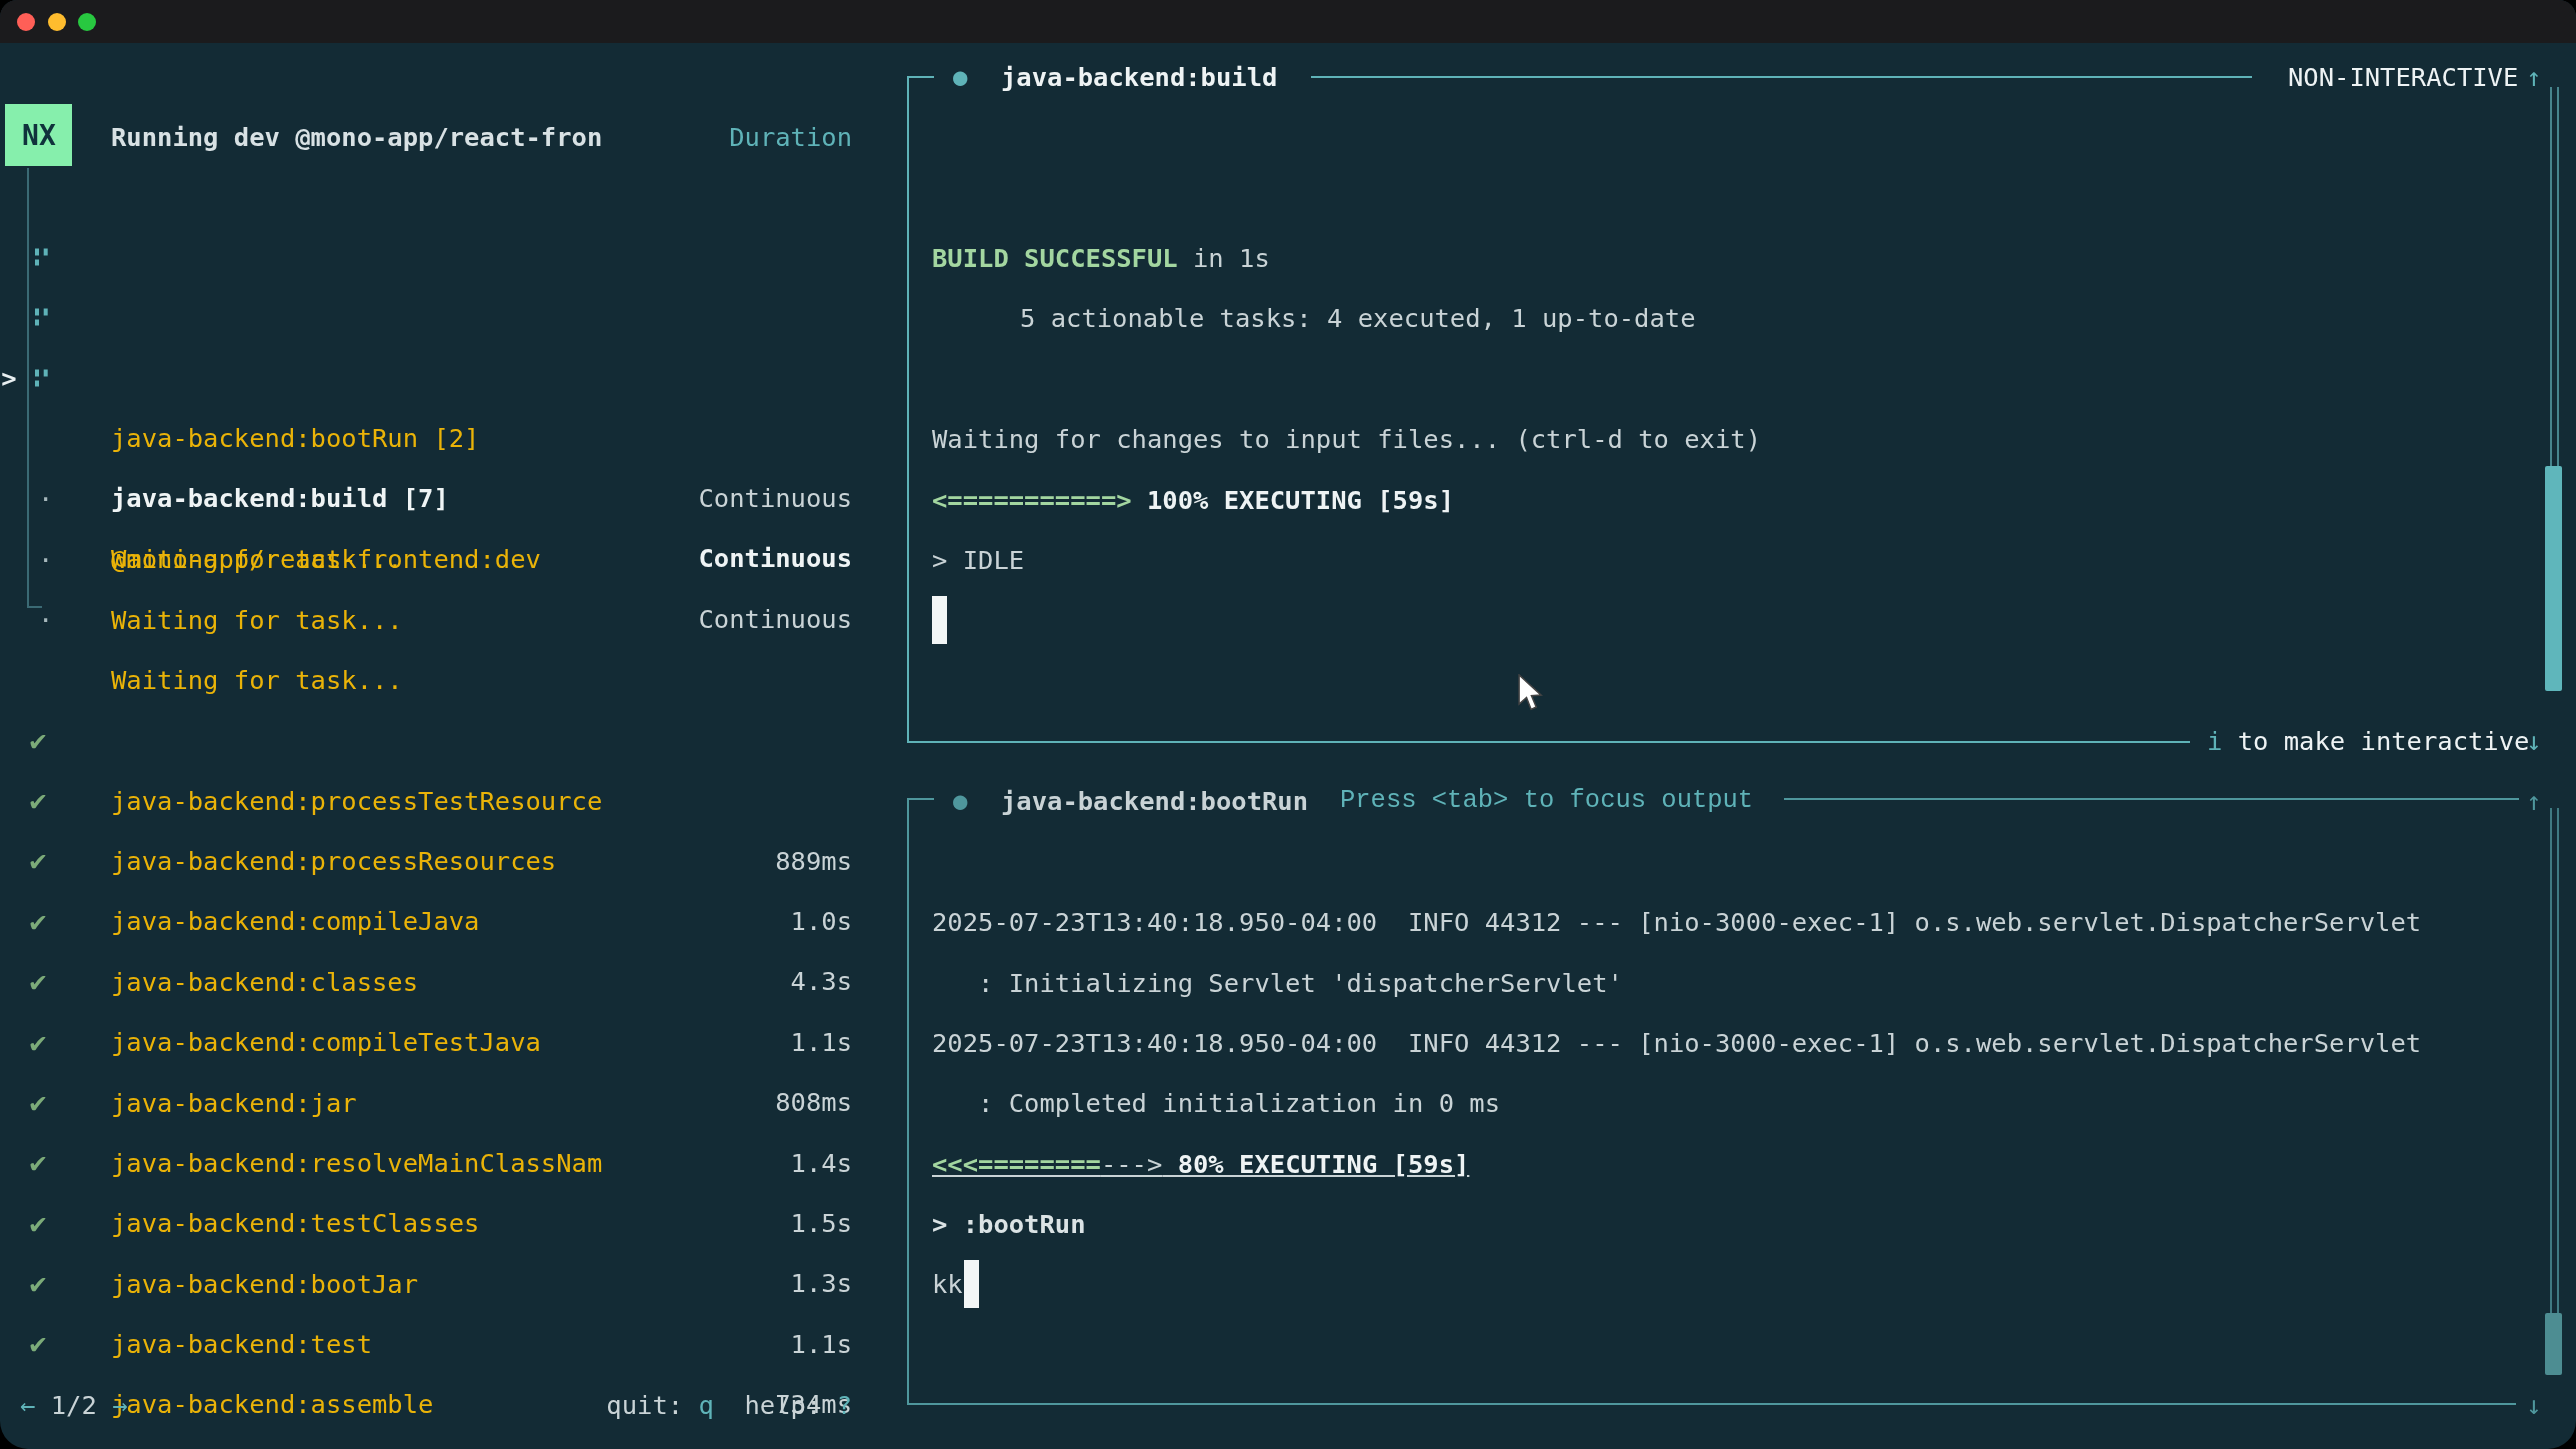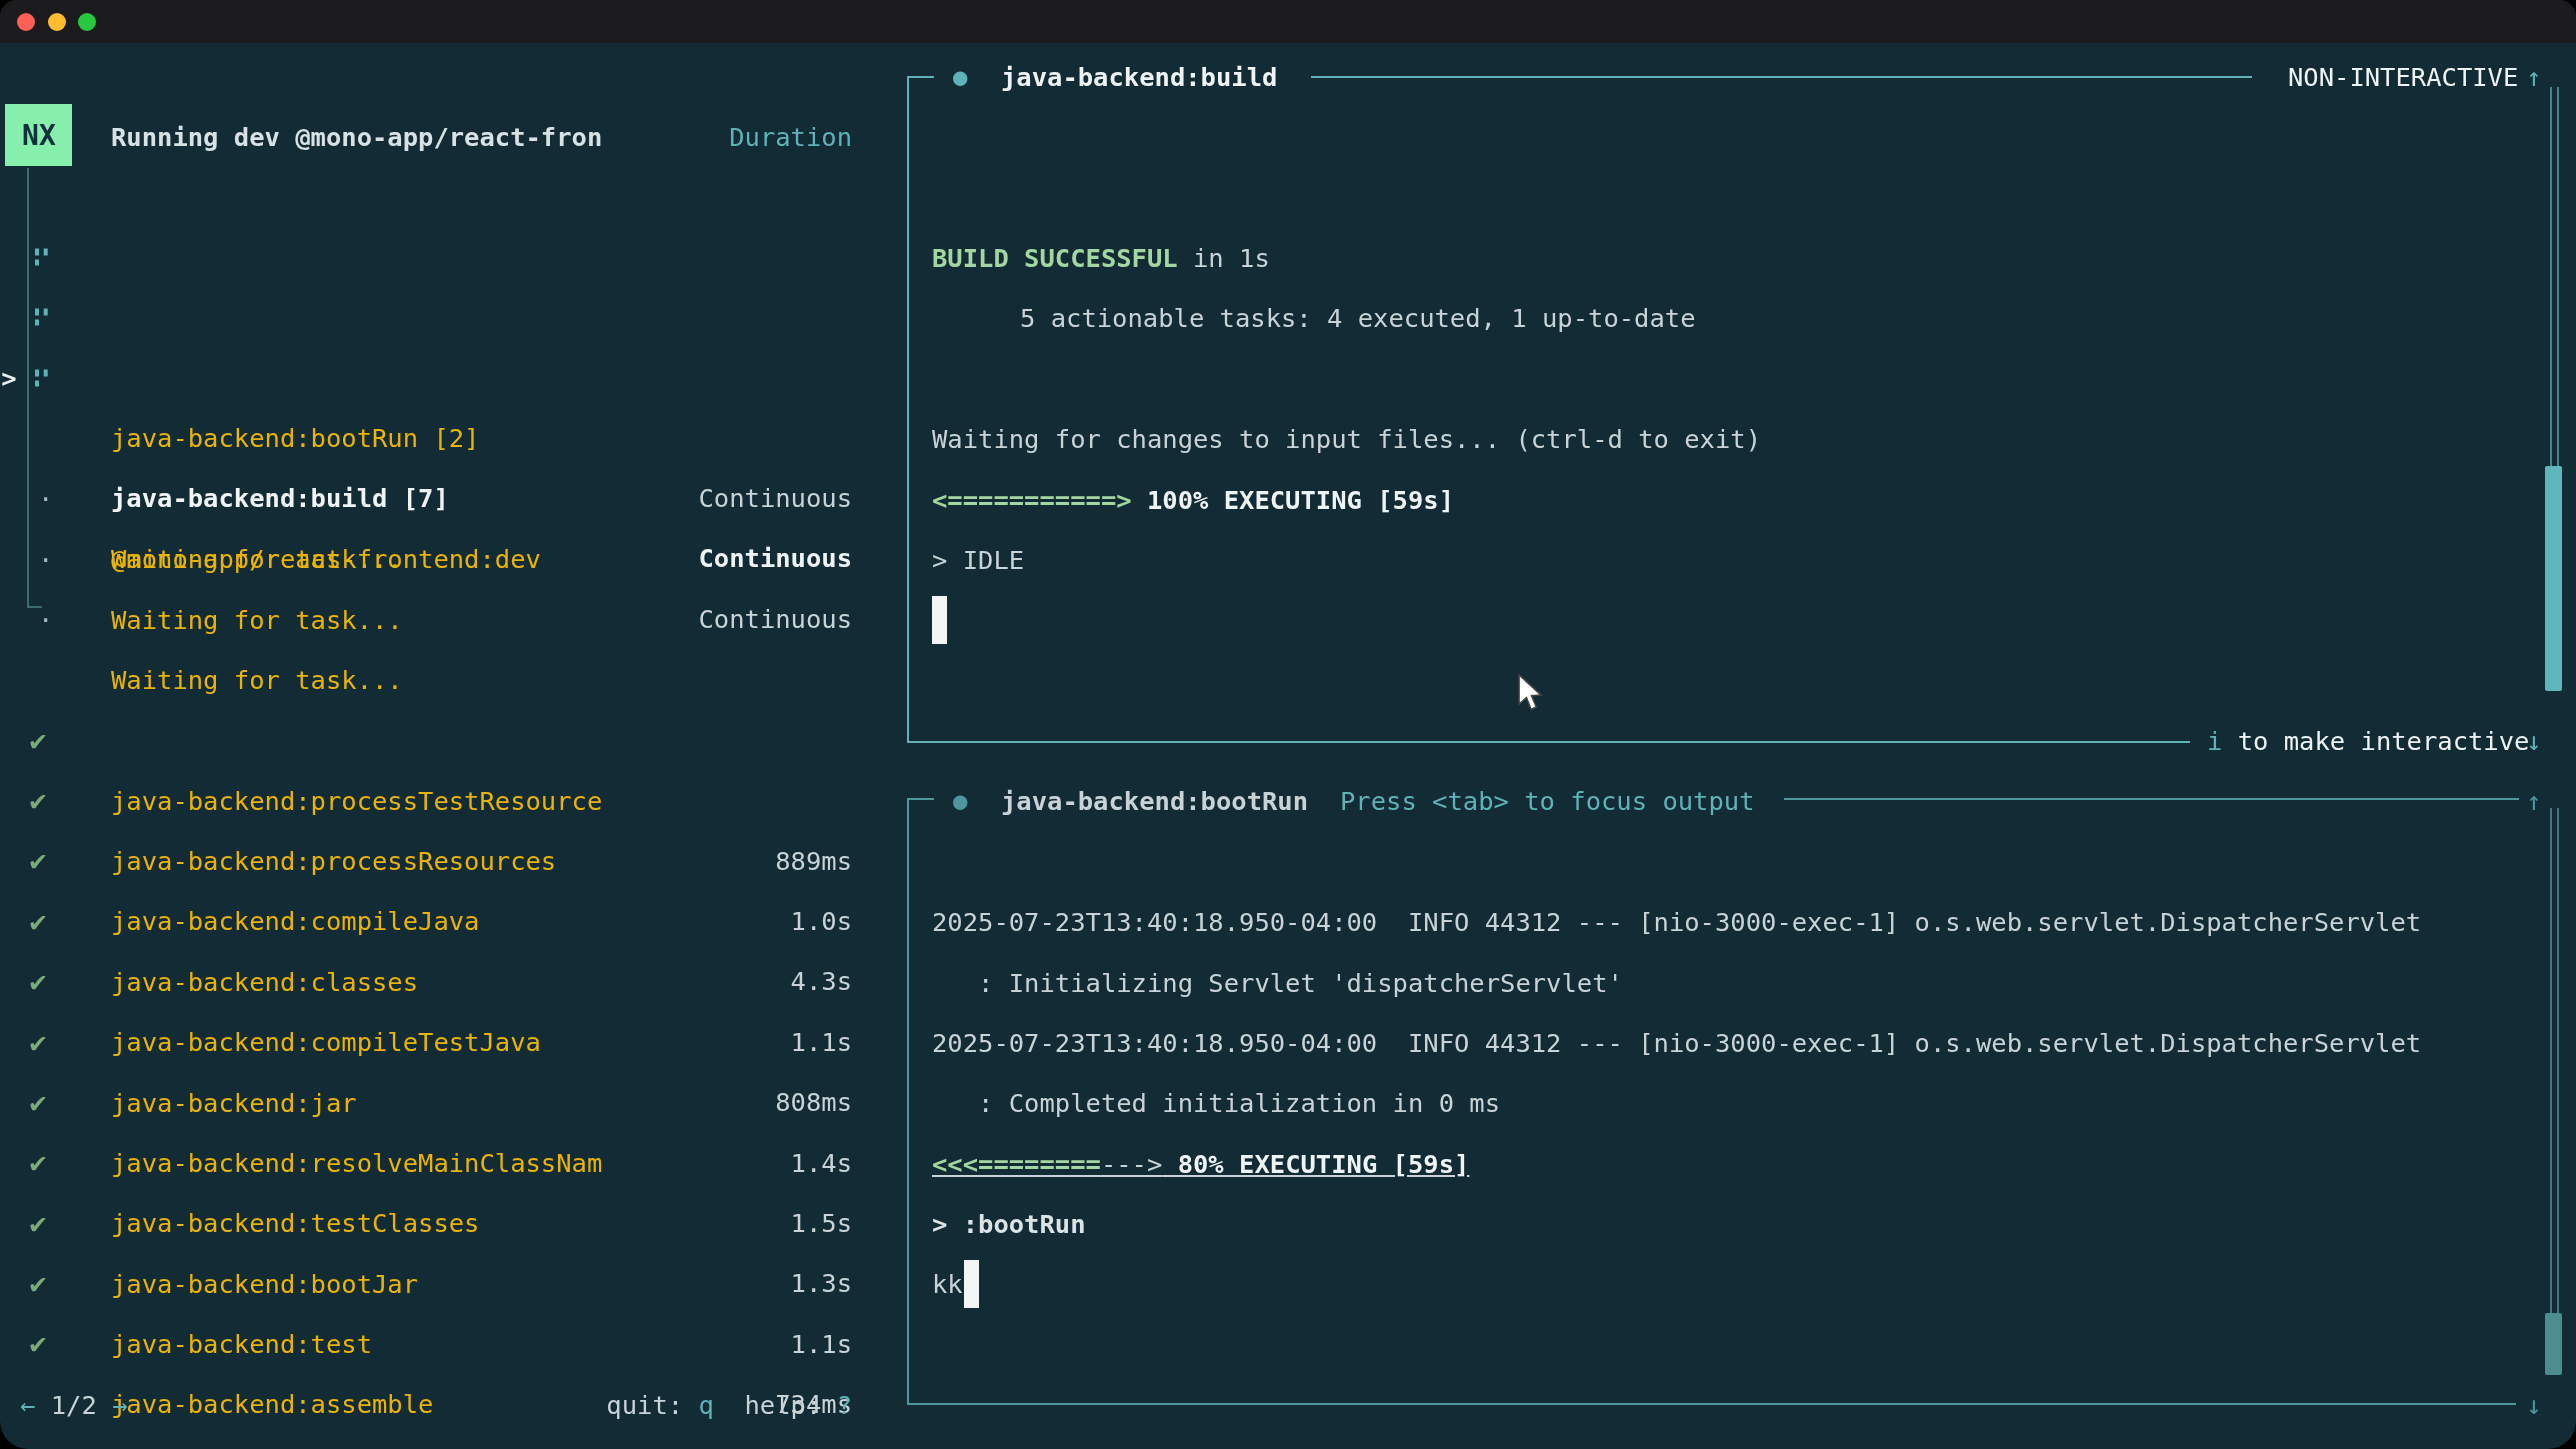--- a/index.html
+++ b/index.html
@@ -202,21 +202,21 @@
     <div class="track-line" style="left:2550px;top:87px;height:379px;"></div>
     <div class="track-line" style="left:2557px;top:87px;height:379px;"></div>
     <div class="thumb" style="left:2545px;top:466px;height:225px;background:#5fb6bb;"></div>
   </div>
 
   <div>
     <div class="vline dim" style="left:907px;top:798px;width:2px;height:605px;"></div>
     <div class="hline dim" style="left:907px;top:798px;width:27px;height:2px;"></div>
     <div class="row dimteal bullet" style="left:953px;top:771px;">●</div>
     <div class="row" style="left:1001px;top:771px;font-weight:600;">java-backend:bootRun</div>
-    <div class="row teal" style="left:1340px;top:771px;">Press &lt;tab&gt; to focus output</div>
+    <div class="row teal" style="left:1340px;top:771px;font-family:Liberation Mono, monospace;">Press &lt;tab&gt; to focus output</div>
     <div class="hline dim" style="left:1784px;top:798px;width:735px;height:2px;"></div>
     <div class="row dimteal" style="left:2526px;top:771px;">↑</div>
 
     <div class="row" style="left:932px;top:892px;">2025-07-23T13:40:18.950-04:00  INFO 44312 --- [nio-3000-exec-1] o.s.web.servlet.DispatcherServlet</div>
     <div class="row" style="left:932px;top:953px;">   : Initializing Servlet 'dispatcherServlet'</div>
     <div class="row" style="left:932px;top:1013px;">2025-07-23T13:40:18.950-04:00  INFO 44312 --- [nio-3000-exec-1] o.s.web.servlet.DispatcherServlet</div>
     <div class="row" style="left:932px;top:1073px;">   : Completed initialization in 0 ms</div>
     <div class="row" style="left:932px;top:1134px;text-decoration:underline;"><span class="green-txt">&lt;&lt;&lt;========</span><span>---&gt;</span><span class="boldwhite"> 80% EXECUTING [59s]</span></div>
     <div class="row" style="left:932px;top:1194px;font-weight:600;color:#dbe3e5;">&gt; :bootRun</div>
     <div class="row" style="left:932px;top:1254px;">kk</div>

